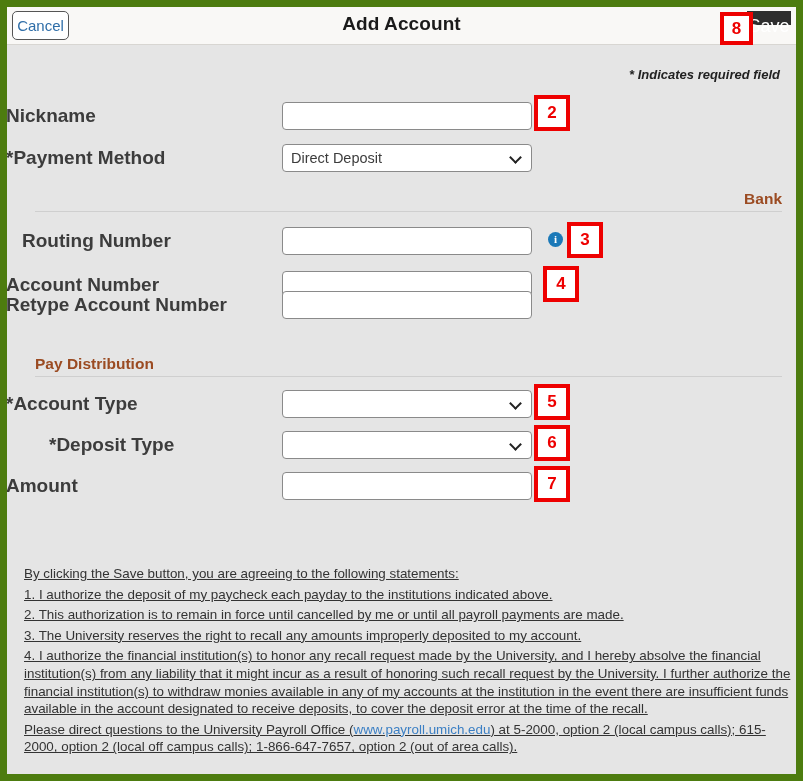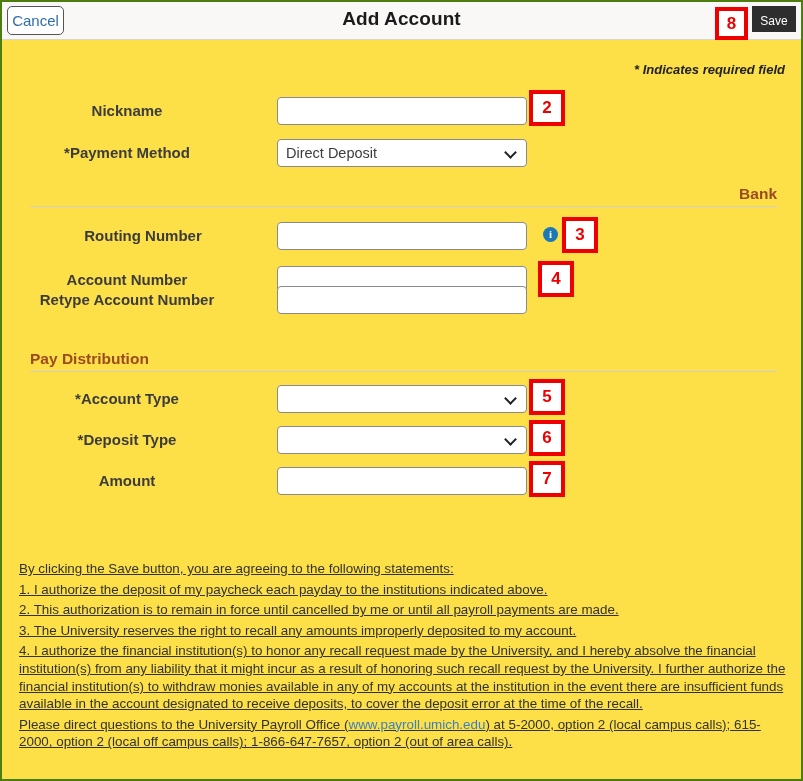--- a/index.html
+++ b/index.html
@@ -8,22 +8,22 @@
     background: #ffffff;
   }
   body {
     font-family: "Liberation Sans", sans-serif;
   }
   .page {
     position: relative;
     width: 803px;
     height: 781px;
     box-sizing: border-box;
-    border: 2px solid #4d7c0f;
-    background: #fde047;
+    border: 7px solid #4d7c0f;
+    background: #e5e5e5;
     overflow: hidden;
   }
 
   
   .header {
     position: relative;
     height: 38px;
     box-sizing: border-box;
     background: #f9f8f6;
     border-bottom: 1px solid #d8d6d2;
@@ -55,27 +55,27 @@
     font-size: 19px;
     font-weight: bold;
     color: #1a1a1a;
     letter-spacing: 0.1px;
   }
   .save-btn {
     position: absolute;
     right: 5px;
     top: 4px;
     width: 44px;
-    height: 26px;
+    height: 14px;
     box-sizing: border-box;
     background: #2e2e2e;
     border: none;
     border-radius: 0;
     color: #ffffff;
-    font-size: 12px;
+    font-size: 18px;
     font-family: "Liberation Sans", sans-serif;
     line-height: 30px;
     text-align: center;
     cursor: pointer;
     padding: 0;
   }
 
   
   .required-note {
     position: absolute;
@@ -96,22 +96,22 @@
   }
   .row {
     position: absolute;
     height: 30px;
   }
   .row .label {
     position: absolute;
     right: 0;
     top: 0;
     width: 252px;
-    text-align: center;
-    font-size: 15px;
+    text-align: left;
+    font-size: 19px;
     font-weight: bold;
     color: #3c3c3c;
     line-height: 28px;
     white-space: nowrap;
   }
   .field {
     position: absolute;
     left: 275px;
     width: 250px;
     height: 28px;
@@ -284,21 +284,21 @@
     <div class="row" style="top:345px; left:0; width:527px;">
       <div class="label" style="right:276px; width:252px;">*Account Type</div>
       <div class="select-wrap">
         <select class="field">
           <option></option>
         </select>
         <span class="chev"></span>
       </div>
     </div>
 
-    <div class="row" style="top:386px; left:0; width:527px;">
+    <div class="row" style="top:386px; left:0; width:527px;padding-left:43px;">
       <div class="label" style="right:276px; width:252px;">*Deposit Type</div>
       <div class="select-wrap">
         <select class="field">
           <option></option>
         </select>
         <span class="chev"></span>
       </div>
     </div>
 
     <div class="row" style="top:427px; left:0; width:527px;">

